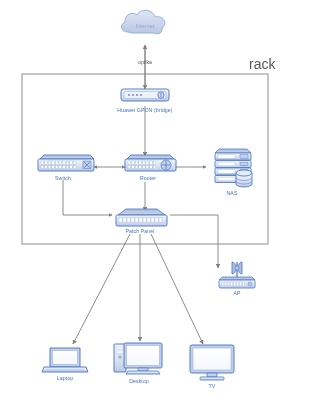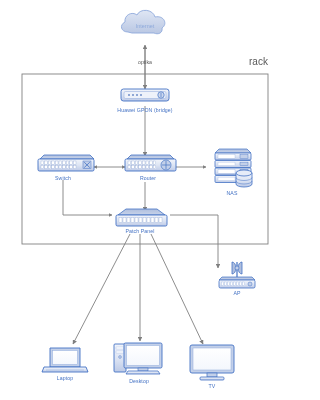--- a/index.html
+++ b/index.html
@@ -33,21 +33,21 @@
   .edge-label {
     position: absolute;
     font-size: 5.2px;
     color: #595959;
     text-align: center;
     white-space: nowrap;
     transform: translateX(-50%);
   }
   .rack-label {
     position: absolute;
-    font-size: 10px;
+    font-size: 14px;
     color: #595959;
     white-space: nowrap;
   }
   .cloud-label {
     position: absolute;
     font-size: 5.4px;
     color: #8ea9db;
     text-align: center;
     white-space: nowrap;
     transform: translateX(-50%);

